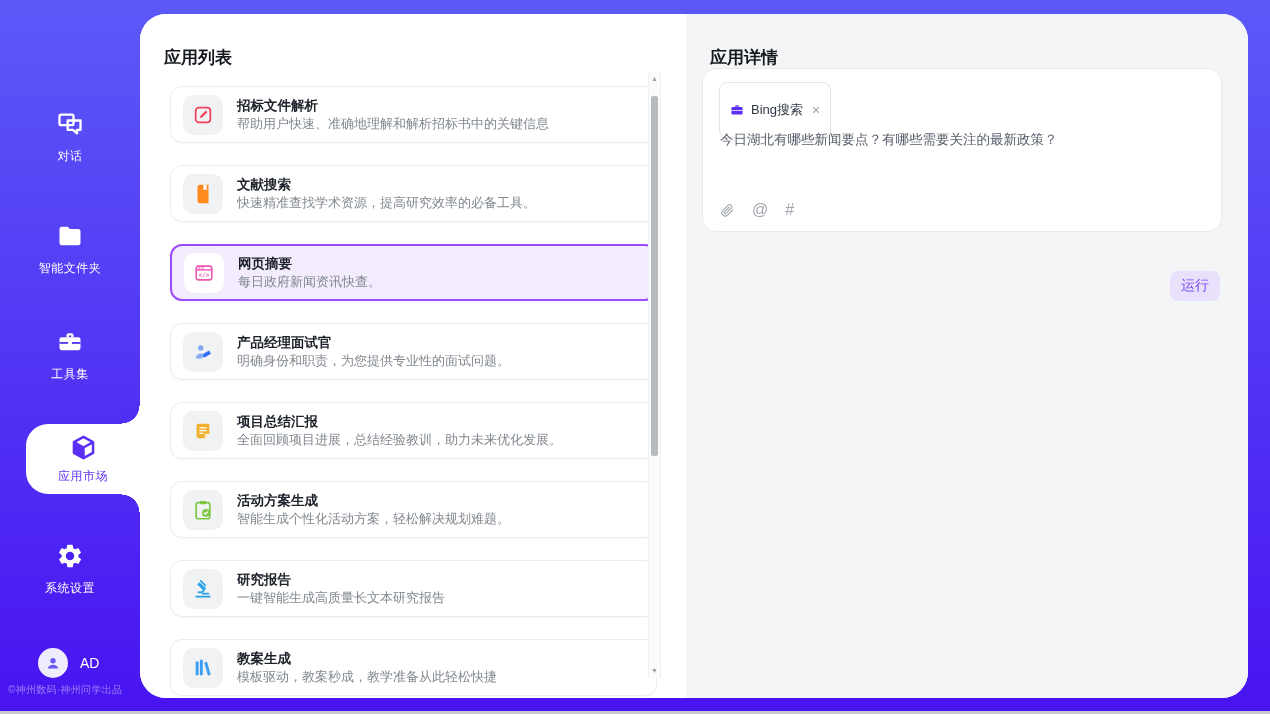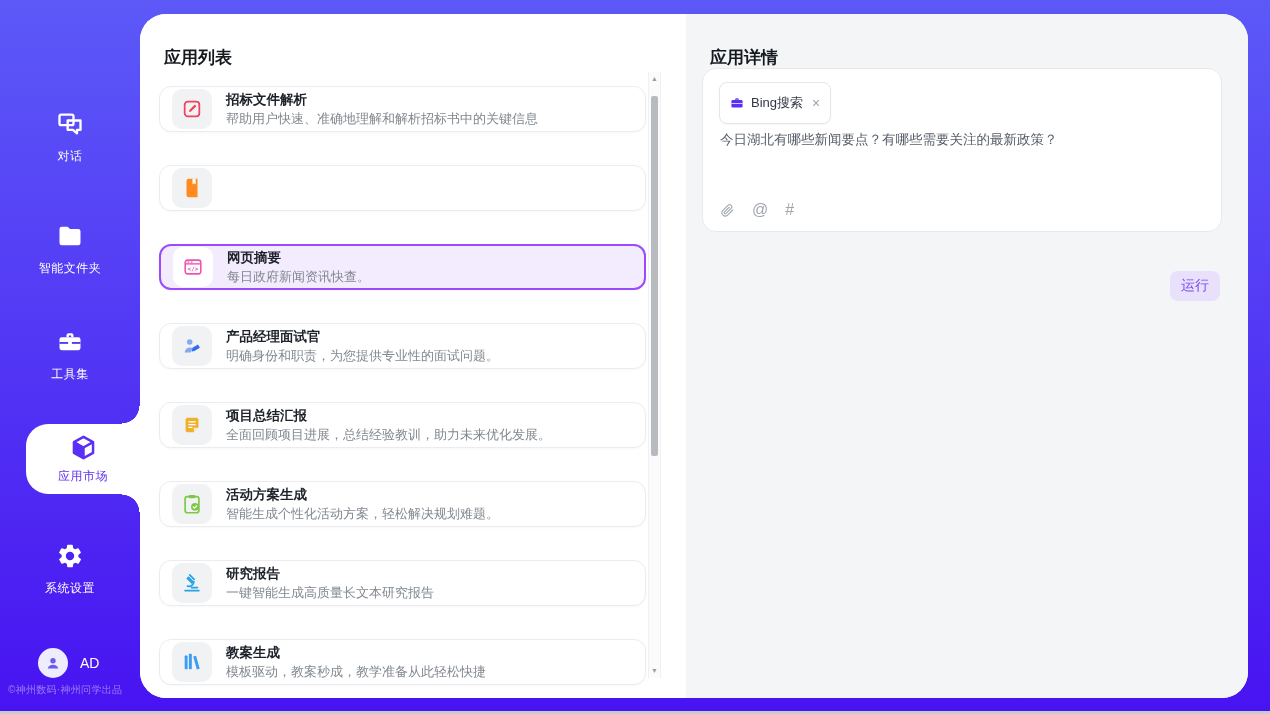--- a/index.html
+++ b/index.html
@@ -28,42 +28,42 @@
   .user-row{position:absolute;left:38px;top:648px;display:flex;align-items:center;gap:12px;cursor:pointer;}
   .avatar{width:30px;height:30px;border-radius:50%;background:#efecfd;display:flex;align-items:center;justify-content:center;}
   .user-name{font-size:14px;color:#fff;}
   .copyright{position:absolute;left:8px;top:683px;width:134px;font-size:10px;color:rgba(255,255,255,.42);letter-spacing:.3px;}
   
   .main{position:absolute;left:140px;top:14px;right:22px;bottom:16px;border-radius:26px;
         overflow:hidden;background:#fff;}
   .left-pane{position:absolute;left:0;top:0;bottom:0;width:546px;background:#fff;}
   .pane-title{position:absolute;left:16px;top:24px;font-size:17px;font-weight:700;color:#15181d;margin:8px;}
   
-  .card{position:absolute;left:19px;width:487px;height:46px;background:#fff;border:1px solid #ececee;
+  .card{position:absolute;left:30px;width:487px;height:57px;background:#fff;border:1px solid #ececee;
         border-radius:12px;box-sizing:border-box;display:flex;align-items:center;padding:4px 12px;gap:14px;
         box-shadow:0 1px 2px rgba(20,20,40,.03);cursor:pointer;}
   .card.selected{background:#f3ebfe;border:2px solid #9b4bfb;}
   .app-ic{width:40px;height:40px;border-radius:10px;background:#f1f2f4;display:flex;align-items:center;
           justify-content:center;flex:0 0 auto;}
   .card.selected .app-ic{background:#fff;}
   .app-tx{display:flex;flex-direction:column;gap:5px;min-width:0;}
   .app-name{font-size:13.5px;font-weight:700;color:#1d2129;line-height:1;}
   .app-desc{font-size:13px;color:#81888f;line-height:1;white-space:nowrap;}
   
   .scrollbar{position:absolute;left:508px;top:58px;width:13px;height:606px;background:#fbfbfc;
              border-left:1px solid #f1f1f3;border-right:1px solid #f1f1f3;box-sizing:border-box;}
   .sb-arrow{position:absolute;left:0;width:100%;text-align:center;font-size:7px;color:#9a9da3;cursor:pointer;line-height:10px;}
   .sb-arrow.up{top:2px;}
   .sb-arrow.down{bottom:2px;}
   .sb-thumb{position:absolute;left:2px;top:24px;width:7px;height:360px;background:#b7babf;border-radius:2px;cursor:pointer;}
   
   .right-pane{position:absolute;left:546px;right:0;top:0;bottom:0;background:#f4f5f7;}
   .detail-card{position:absolute;left:16px;top:54px;right:26px;height:164px;background:#fff;
                border:1px solid #e8e9ec;border-radius:14px;box-sizing:border-box;}
-  .tool-tag{position:absolute;left:16px;top:13px;height:30px;padding:5px 10px;border:1px solid #e5e6e9;
+  .tool-tag{position:absolute;left:16px;top:13px;height:30px;padding:12px 10px;border:1px solid #e5e6e9;
             border-radius:8px;display:inline-flex;align-items:center;gap:7px;background:#fff;
             font-size:13px;color:#303643;box-shadow:0 1px 2px rgba(20,20,40,.04);cursor:pointer;}
   .tag-close{color:#9ca3af;font-size:14px;margin-left:2px;cursor:pointer;}
   .query{position:absolute;left:17px;top:62px;right:20px;font-size:13.5px;color:#565d68;cursor:text;}
   .attach-row{position:absolute;left:17px;bottom:13px;display:flex;gap:17px;align-items:center;color:#a0a6ad;}
   .attach-glyph{font-size:16px;line-height:1;cursor:pointer;}
   .run-btn{position:absolute;right:28px;top:257px;width:50px;height:30px;background:#e9e0fc;color:#7a4bf0;
            border:none;border-radius:8px;font-size:14px;font-family:inherit;cursor:pointer;}
   .bottom-line{position:absolute;left:0;right:0;bottom:0;height:3px;background:#c9cbce;}
 </style>
@@ -162,20 +162,24 @@
         <span class="app-desc">帮助用户快速、准确地理解和解析招标书中的关键信息</span>
       </span>
     </div>
 
     <div class="card" style="top:151px">
       <span class="app-ic" style="color: rgb(255, 138, 30);">
         <svg width="22" height="22" viewBox="0 0 24 24">
           <path fill="currentColor" d="M6 4.5A2.5 2.5 0 0 1 8.5 2H18v20H8.5A2.5 2.5 0 0 1 6 19.5z"></path>
           <path fill="#fff" d="M12.5 2h3.5v6.2l-1.75-1.4L12.5 8.2z"></path>
         </svg>
+      </span>
+      <span class="app-tx">
+        <span class="app-name">文献搜索</span>
+        <span class="app-desc">快速精准查找学术资源，提高研究效率的必备工具。</span>
       </span>
     </div>
 
     <div class="card selected" style="top:230px">
       <span class="app-ic" style="color: rgb(239, 83, 176);">
         <svg width="22" height="22" viewBox="0 0 24 24">
           <rect x="3.5" y="4.5" width="17" height="15" rx="2.5" fill="none" stroke="currentColor" stroke-width="1.7"></rect>
           <path d="M3.5 8.6h17" stroke="currentColor" stroke-width="1.5"></path>
           <path d="M6 6.6h2M9.5 6.6h2" stroke="currentColor" stroke-width="1.3"></path>
           <text x="12" y="16.6" font-size="6.6" text-anchor="middle" fill="currentColor" font-family="monospace" font-weight="bold">&lt;/&gt;</text>

